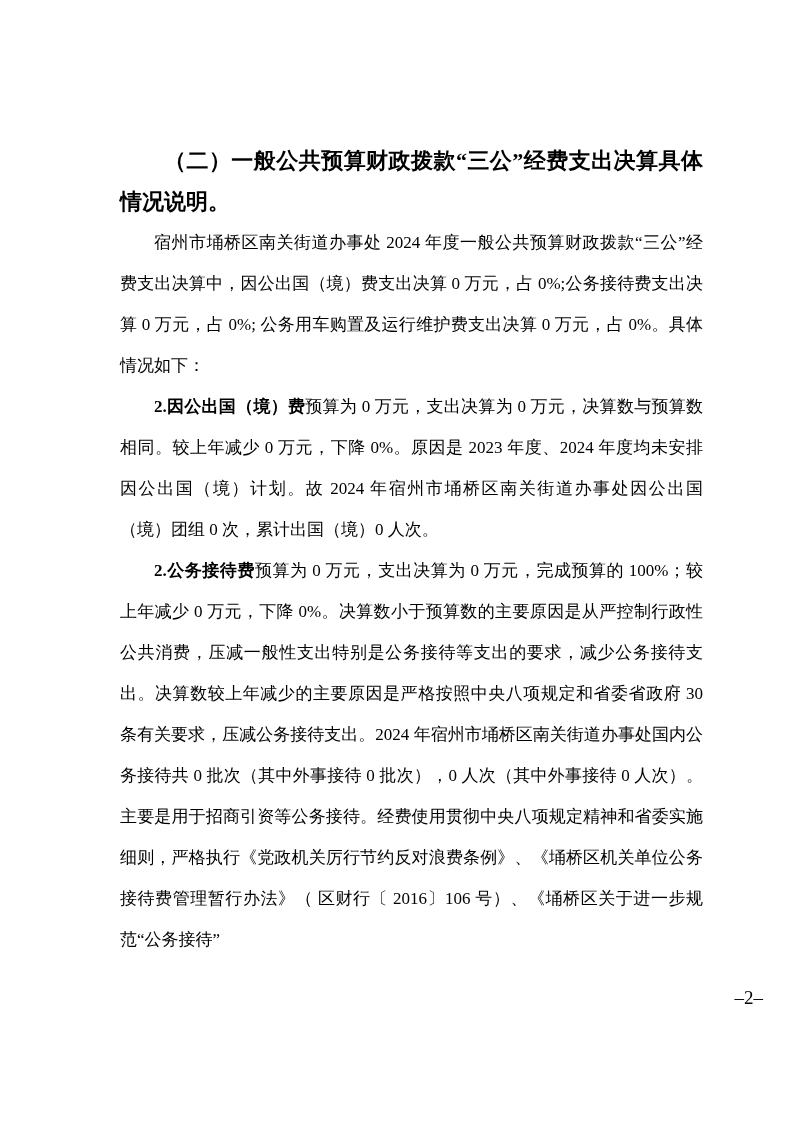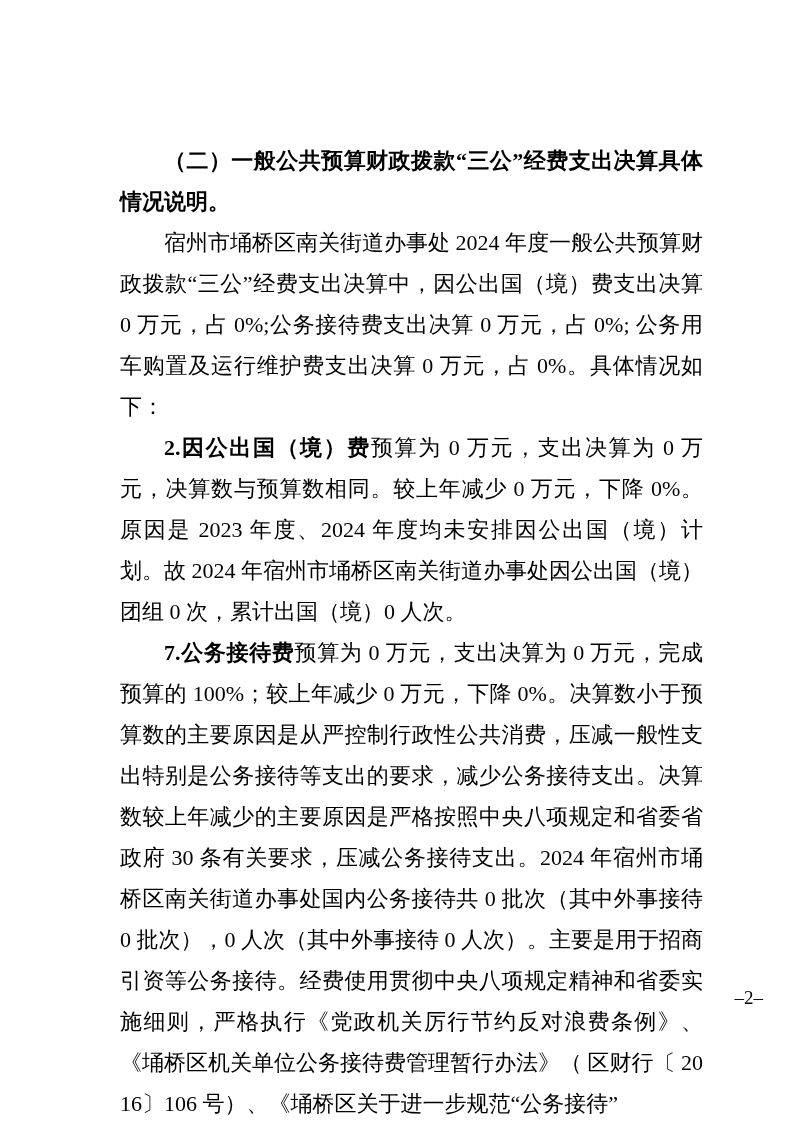--- a/index.html
+++ b/index.html
@@ -22,21 +22,21 @@
   .heading {
     margin: 0;
     font-size: 22px;
     line-height: 41px;
     font-weight: bold;
     text-indent: 2em;
     text-align: justify;
   }
   .para {
     margin: 0;
-    font-size: 22px;
+    font-size: 17px;
     line-height: 41px;
     text-indent: 2em;
     text-align: justify;
     word-break: break-all;
   }
   .para .lead {
     font-weight: bold;
   }
   .page-number {
     position: absolute;
@@ -51,17 +51,17 @@
 <body>
 
 <div class="page">
 
   <h2 class="heading">（二）一般公共预算财政拨款“三公”经费支出决算具体情况说明。</h2>
 
   <p class="para"><span class="lead"></span><span>宿州市埇桥区南关街道办事处 2024 年度一般公共预算财政拨款“三公”经费支出决算中，因公出国（境）费支出决算 0 万元，占 0%;公务接待费支出决算 0 万元，占 0%; 公务用车购置及运行维护费支出决算 0 万元，占 0%。具体情况如下：</span></p>
 
   <p class="para"><span class="lead">2.因公出国（境）费</span><span>预算为 0 万元，支出决算为 0 万元，决算数与预算数相同。较上年减少 0 万元，下降 0%。原因是 2023 年度、2024 年度均未安排因公出国（境）计划。故 2024 年宿州市埇桥区南关街道办事处因公出国（境）团组 0 次，累计出国（境）0 人次。</span></p>
 
-  <p class="para"><span class="lead">7.公务接待费</span><span>预算为 0 万元，支出决算为 0 万元，完成预算的 100%；较上年减少 0 万元，下降 0%。决算数小于预算数的主要原因是从严控制行政性公共消费，压减一般性支出特别是公务接待等支出的要求，减少公务接待支出。决算数较上年减少的主要原因是严格按照中央八项规定和省委省政府 30 条有关要求，压减公务接待支出。2024 年宿州市埇桥区南关街道办事处国内公务接待共 0 批次（其中外事接待 0 批次），0 人次（其中外事接待 0 人次）。主要是用于招商引资等公务接待。经费使用贯彻中央八项规定精神和省委实施细则，严格执行《党政机关厉行节约反对浪费条例》、《埇桥区机关单位公务接待费管理暂行办法》（ 区财行〔 2016〕106 号）、《埇桥区关于进一步规范“公务接待”</span></p>
+  <p class="para"><span class="lead">2.公务接待费</span><span>预算为 0 万元，支出决算为 0 万元，完成预算的 100%；较上年减少 0 万元，下降 0%。决算数小于预算数的主要原因是从严控制行政性公共消费，压减一般性支出特别是公务接待等支出的要求，减少公务接待支出。决算数较上年减少的主要原因是严格按照中央八项规定和省委省政府 30 条有关要求，压减公务接待支出。2024 年宿州市埇桥区南关街道办事处国内公务接待共 0 批次（其中外事接待 0 批次），0 人次（其中外事接待 0 人次）。主要是用于招商引资等公务接待。经费使用贯彻中央八项规定精神和省委实施细则，严格执行《党政机关厉行节约反对浪费条例》、《埇桥区机关单位公务接待费管理暂行办法》（ 区财行〔 2016〕106 号）、《埇桥区关于进一步规范“公务接待”</span></p>
 
   <div class="page-number">–2–</div>
 
 </div>
 
 </body></html>

